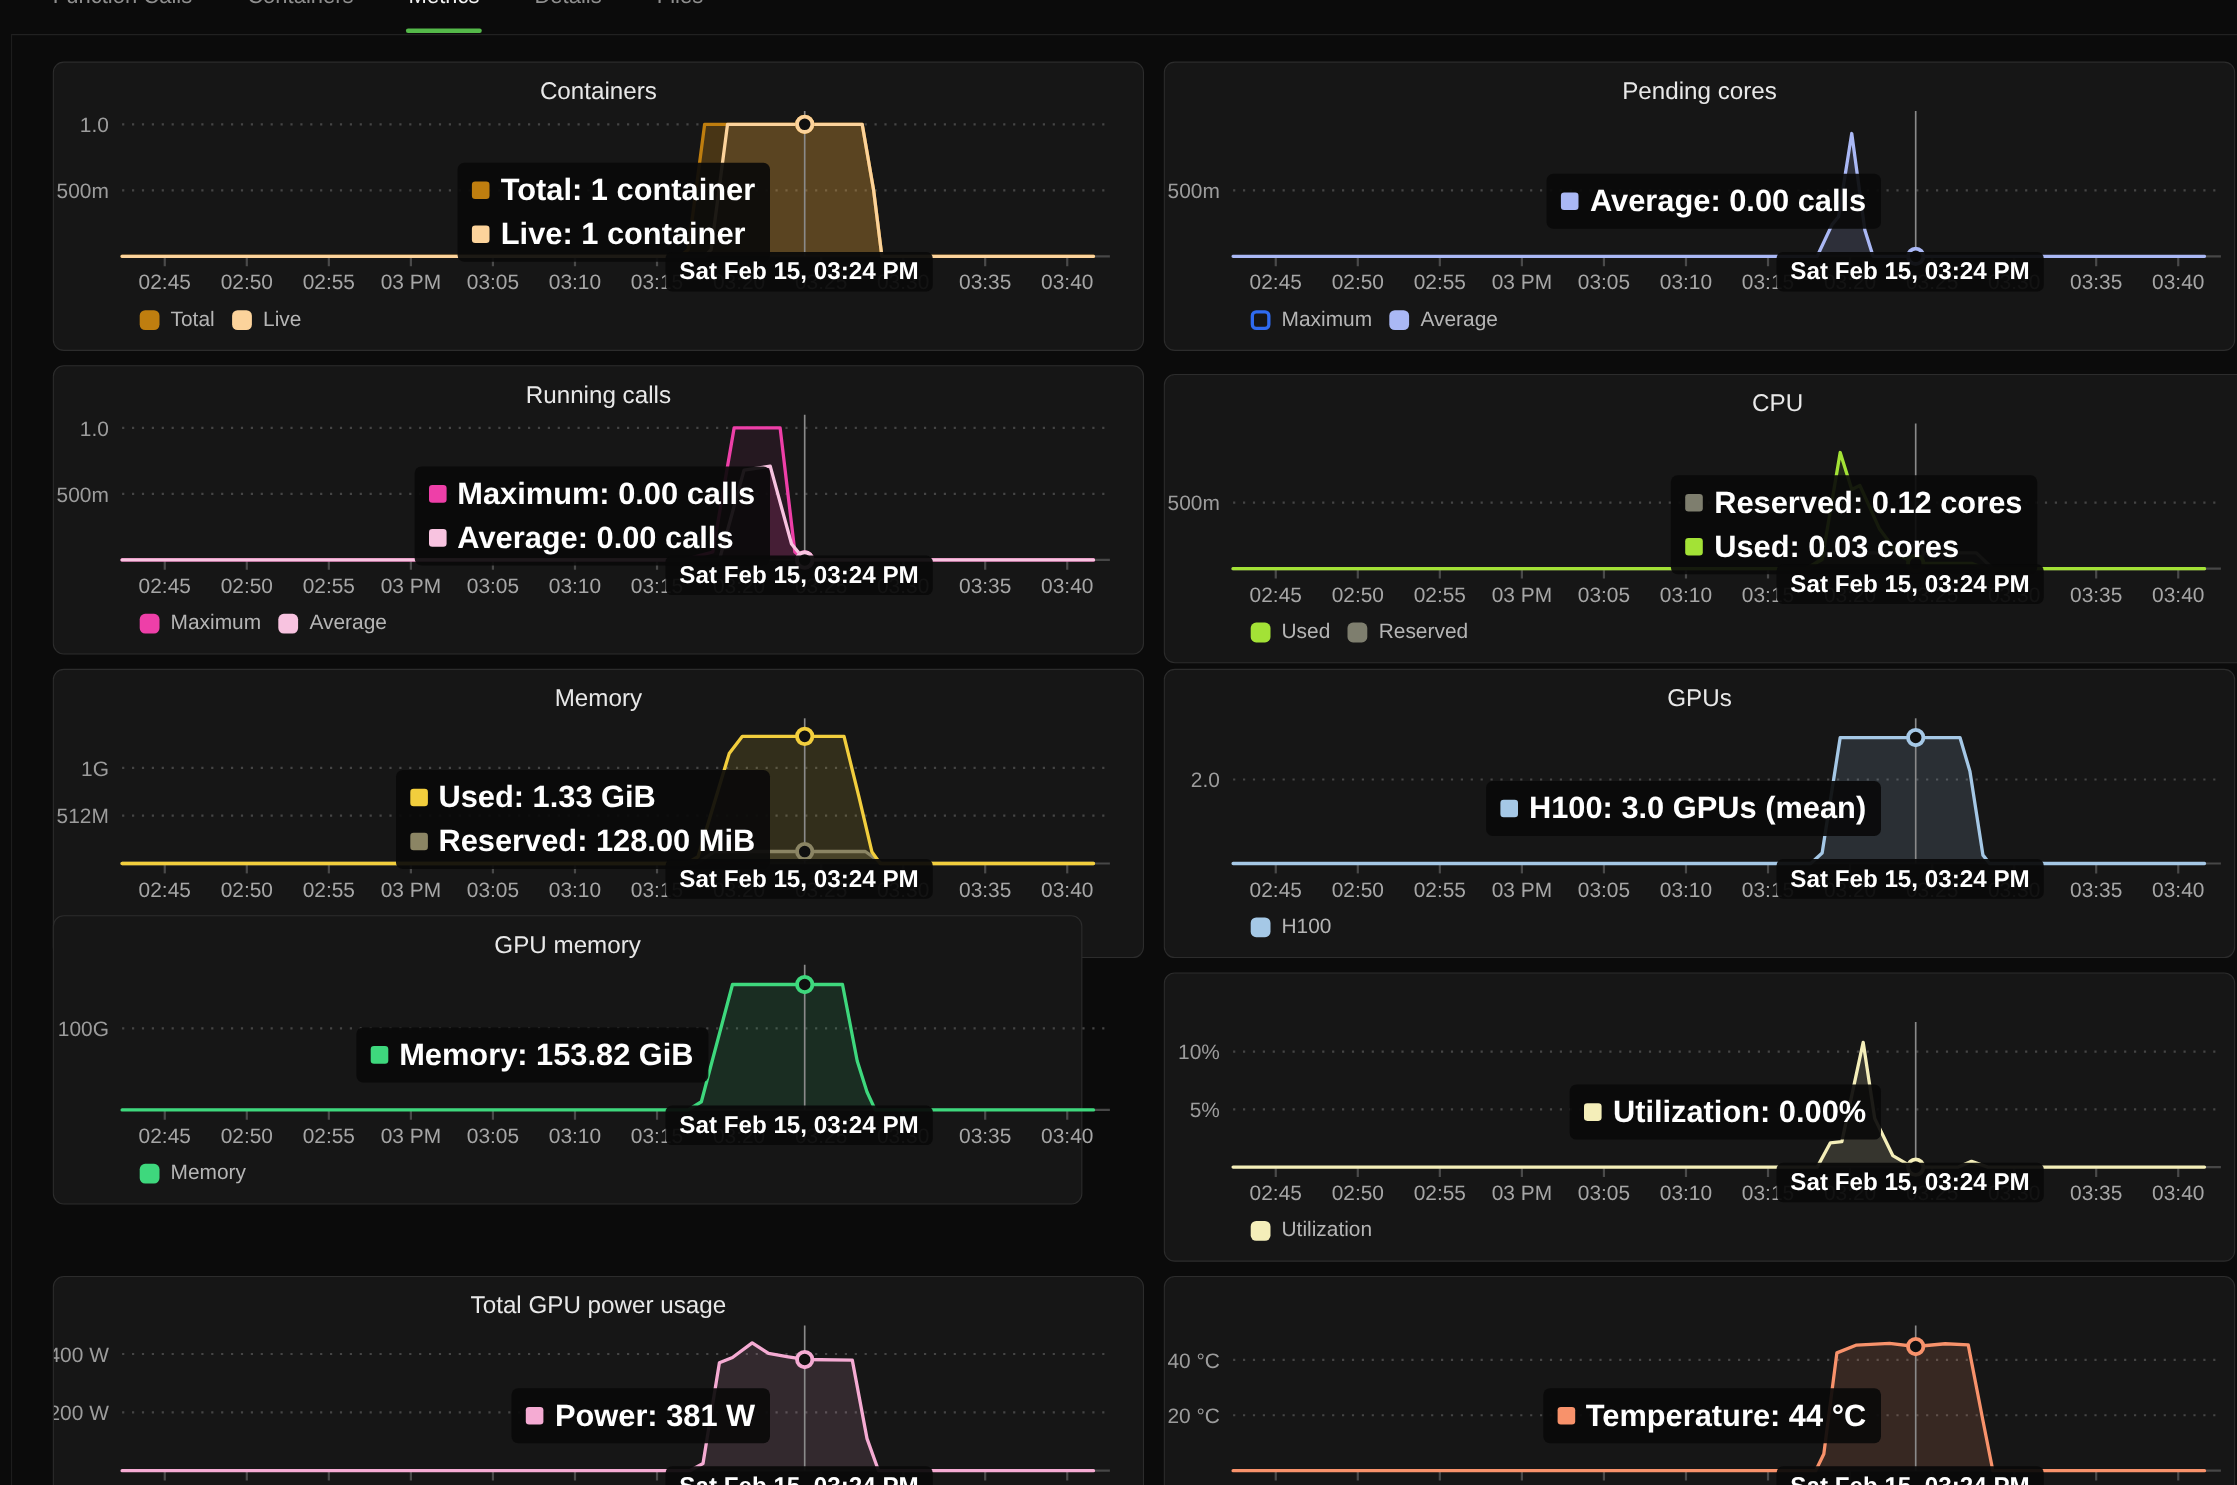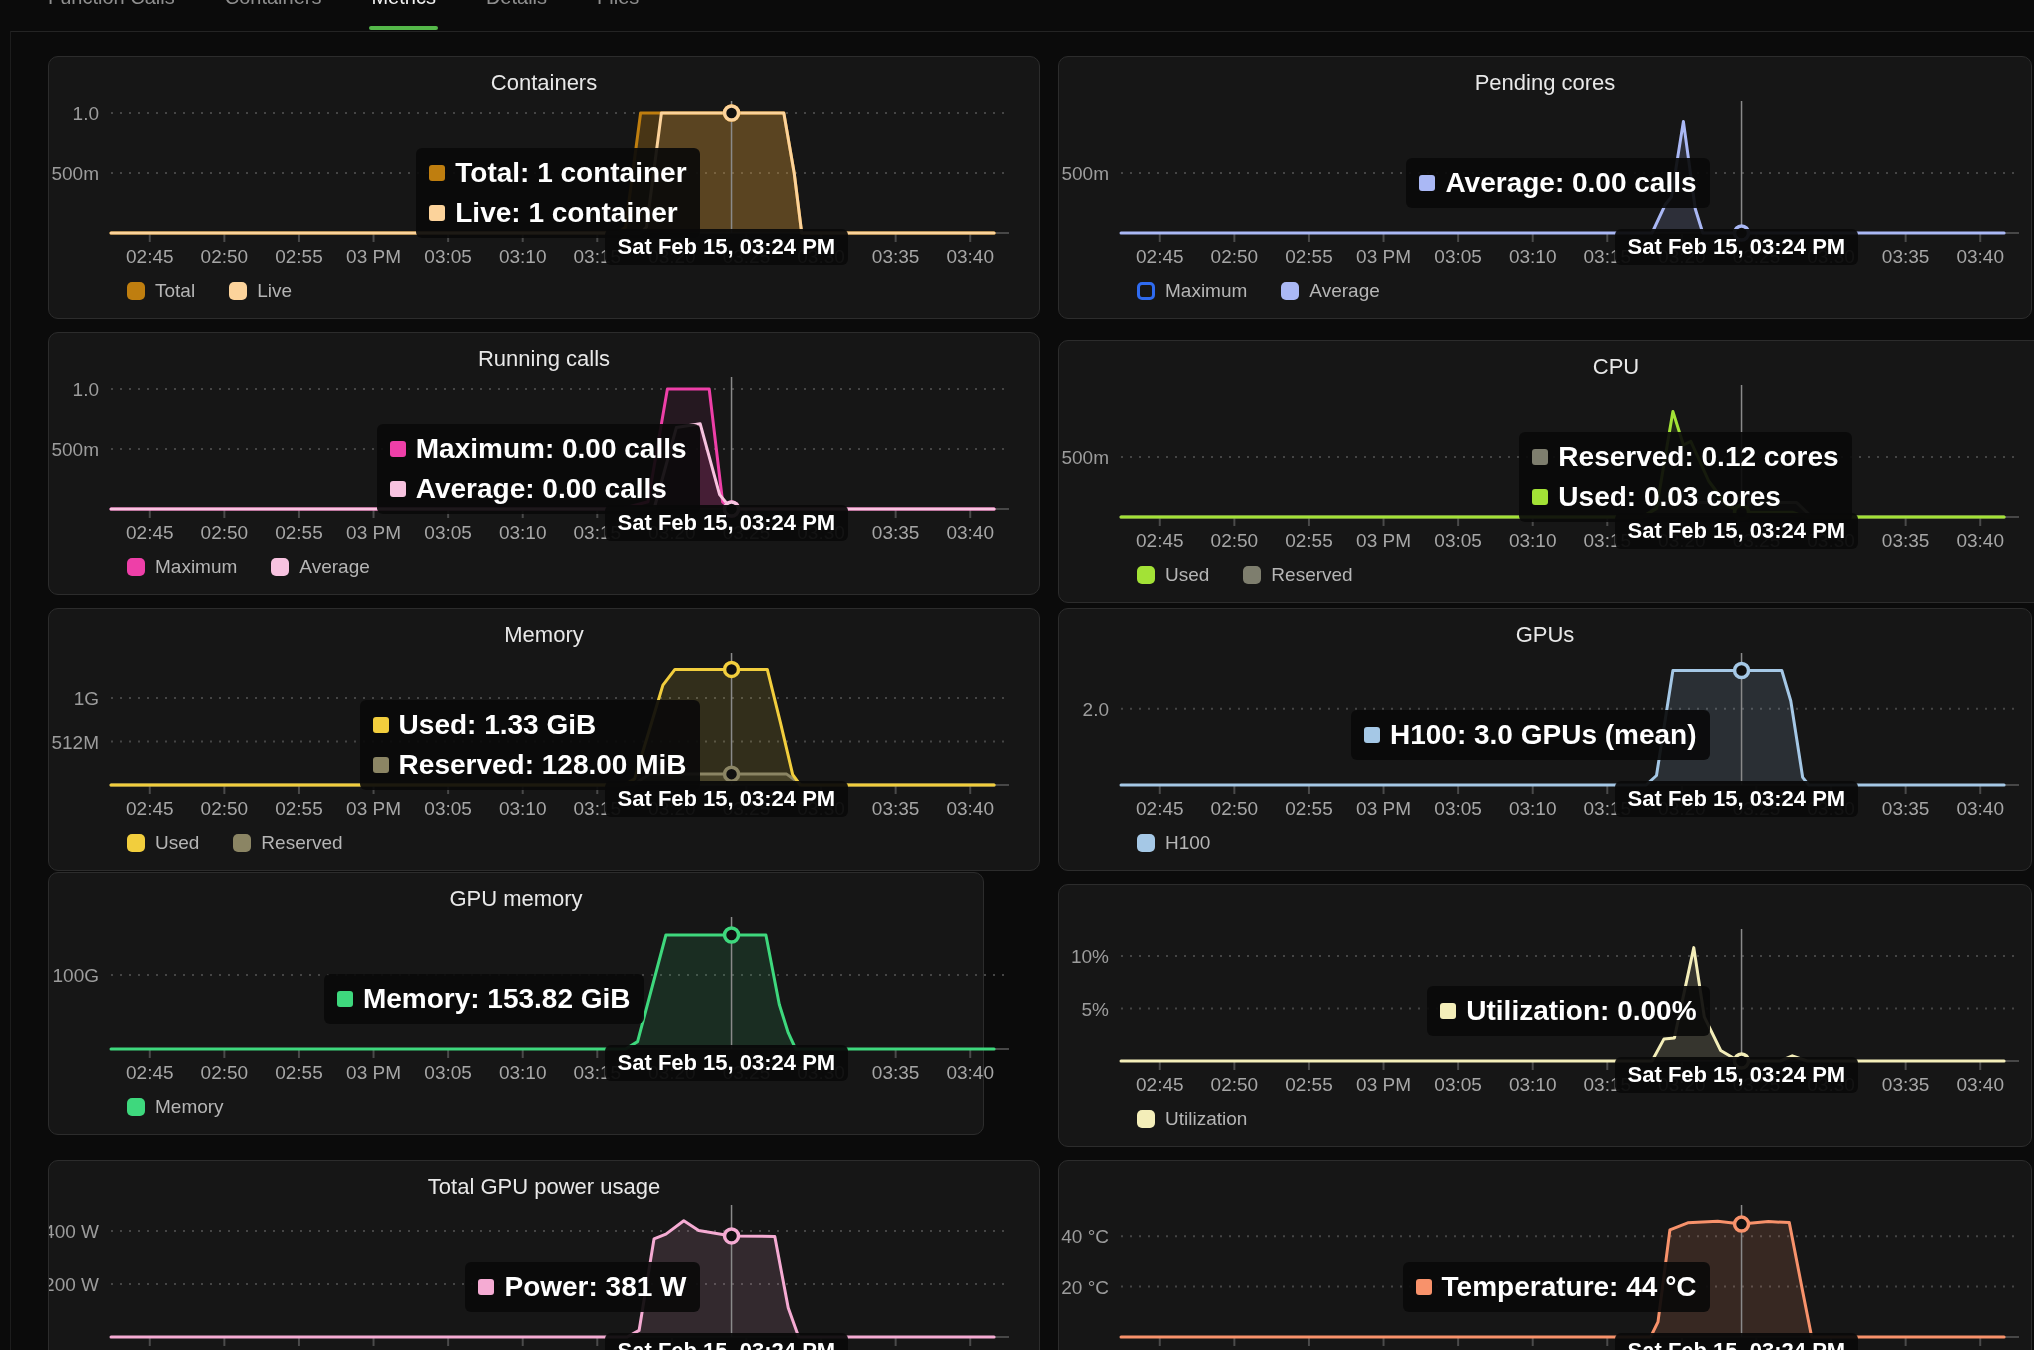--- a/index.html
+++ b/index.html
@@ -16,21 +16,21 @@
     content:"";position:absolute;top:41px;left:-2px;right:-2px;height:4px;
     background:var(--tab-underline,#55b94a);border-radius:2px;
   }
   .topline{position:absolute;top:31px;left:10px;right:0;height:1px;background:#242424;}
   .leftline{position:absolute;top:31px;left:10px;width:1px;bottom:0;background:#1d1d1d;}
 
   
   .panel{position:absolute;background:#161616;border:1px solid #2c2c2c;border-radius:10px;box-sizing:border-box;}
   .panel .title{position:absolute;top:13px;left:0;width:100%;text-align:center;color:#e8e8e8;font-size:22px;font-weight:500;}
   .panel svg{position:absolute;left:0;top:0;display:block;}
-  .legend{position:absolute;left:66px;top:223px;display:flex;gap:34px;align-items:center;padding-left:12px;}
+  .legend{position:absolute;left:66px;top:223px;display:flex;gap:16px;align-items:center;padding-left:12px;}
   .legend-item{display:flex;align-items:center;gap:10px;cursor:pointer;}
   .legend-item .sw2{width:18px;height:18px;border-radius:5px;box-sizing:border-box;}
   .legend-item .lab{color:#b5b5b5;font-size:19px;}
 
   
   .tt{position:absolute;background:rgba(10,10,10,0.92);border-radius:6px;padding:9px 13px;
       display:flex;flex-direction:column;gap:8px;z-index:5;}
   .tt-row{display:flex;align-items:center;gap:10px;color:#ffffff;font-weight:700;font-size:28px;white-space:nowrap;}
   .tt-row .sw{width:16px;height:16px;border-radius:3px;flex:none;}
   .date-tt{position:absolute;background:rgba(10,10,10,0.94);border-radius:6px;padding:5px 13px;
@@ -391,21 +391,21 @@
         </span>
       </div>
       <div class="tt" style="right: 321.455px; top: 101px;">
         <div class="tt-row">
           <span class="sw" style="background: rgb(165, 200, 230);"></span>
           <span>H100: 3.0 GPUs (mean)</span>
         </div>
       </div>
       <div class="date-tt" style="left: 555.545px; top: 172px;">Sat Feb 15, 03:24 PM</div>
     </section>
-    <section class="panel" style="left: 48px; top: 872px; width: 936px; height: 263px;">
+    <section class="panel" style="left: 48px; top: 832px; width: 936px; height: 263px;">
       <div class="title">GPU memory</div>
       <svg width="990" height="261" viewBox="0 0 990 261">
         <line x1="62" y1="101.88235294117646" x2="960" y2="101.88235294117646" stroke="#454545" stroke-width="2" stroke-dasharray="2 7"></line>
         <text x="50" y="108.88235294117646" fill="#9c9c9c" font-size="19" text-anchor="end">100G</text>
         <line x1="62" y1="176" x2="960" y2="176" stroke="#474747" stroke-width="2"></line>
         <line x1="100.78405315614617" y1="176" x2="100.78405315614617" y2="185" stroke="#4a4a4a" stroke-width="2"></line>
         <text x="100.78405315614617" y="206" fill="#a6a6a6" font-size="19" text-anchor="middle">02:45</text>
         <line x1="175.3687707641196" y1="176" x2="175.3687707641196" y2="185" stroke="#4a4a4a" stroke-width="2"></line>
         <text x="175.3687707641196" y="206" fill="#a6a6a6" font-size="19" text-anchor="middle">02:50</text>
         <line x1="249.953488372093" y1="176" x2="249.953488372093" y2="185" stroke="#4a4a4a" stroke-width="2"></line>

